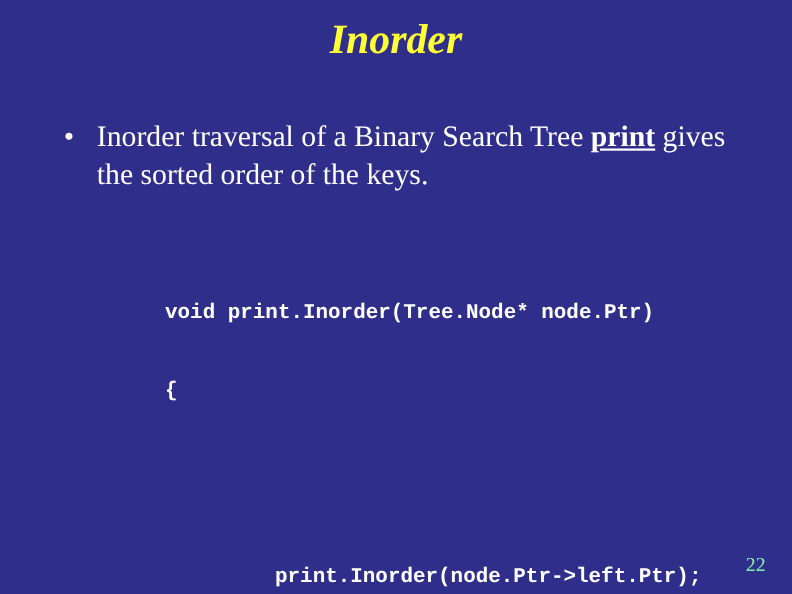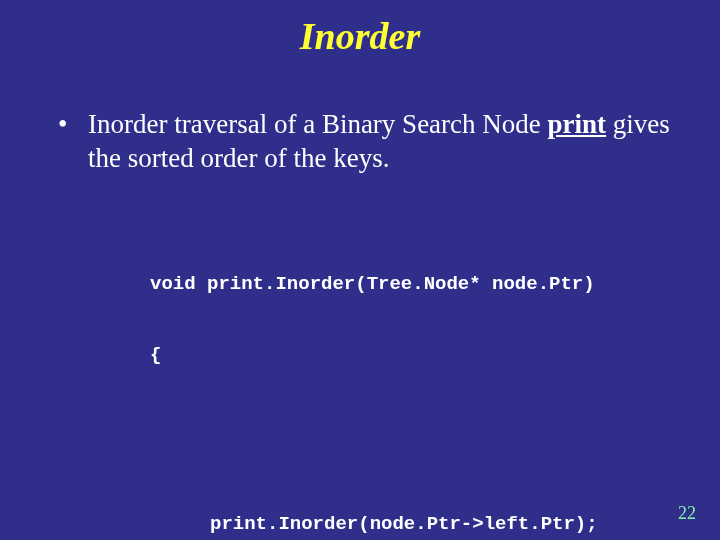--- a/index.html
+++ b/index.html
@@ -54,39 +54,39 @@
     line-height: 1.25;
     white-space: pre;
   }
   .code-sig, .code-open, .code-close {
     display: block;
   }
   .code-body {
     display: block;
     padding: 50px 0 50px 60px;
   }
-  .code-l { display: block; }
+  .code-l { display: block; margin-left: 40px; }
   .pagenum {
     position: absolute;
     right: 24px;
     bottom: 16px;
     color: #86efac;
     font-size: 18px;
     font-family: "Times New Roman", Times, serif;
   }
 </style>
 </head>
 <body>
 
 <div class="slide">
   <div class="title">Inorder</div>
 
   <div class="body">
     <div class="bullet">
-      <span>Inorder traversal of a Binary Search Node </span><span class="always">print</span><span> gives the sorted order of the keys.</span>
+      <span>Inorder traversal of a Binary Search Tree </span><span class="always">print</span><span> gives the sorted order of the keys.</span>
     </div>
 
     <div class="code-wrap">
       <span class="code-sig">void print.Inorder(Tree.Node* node.Ptr)</span>
       <span class="code-open">{</span>
       <span class="code-body">
         <span class="code-l">print.Inorder(node.Ptr-&gt;left.Ptr);</span>
         
         
       </span>

